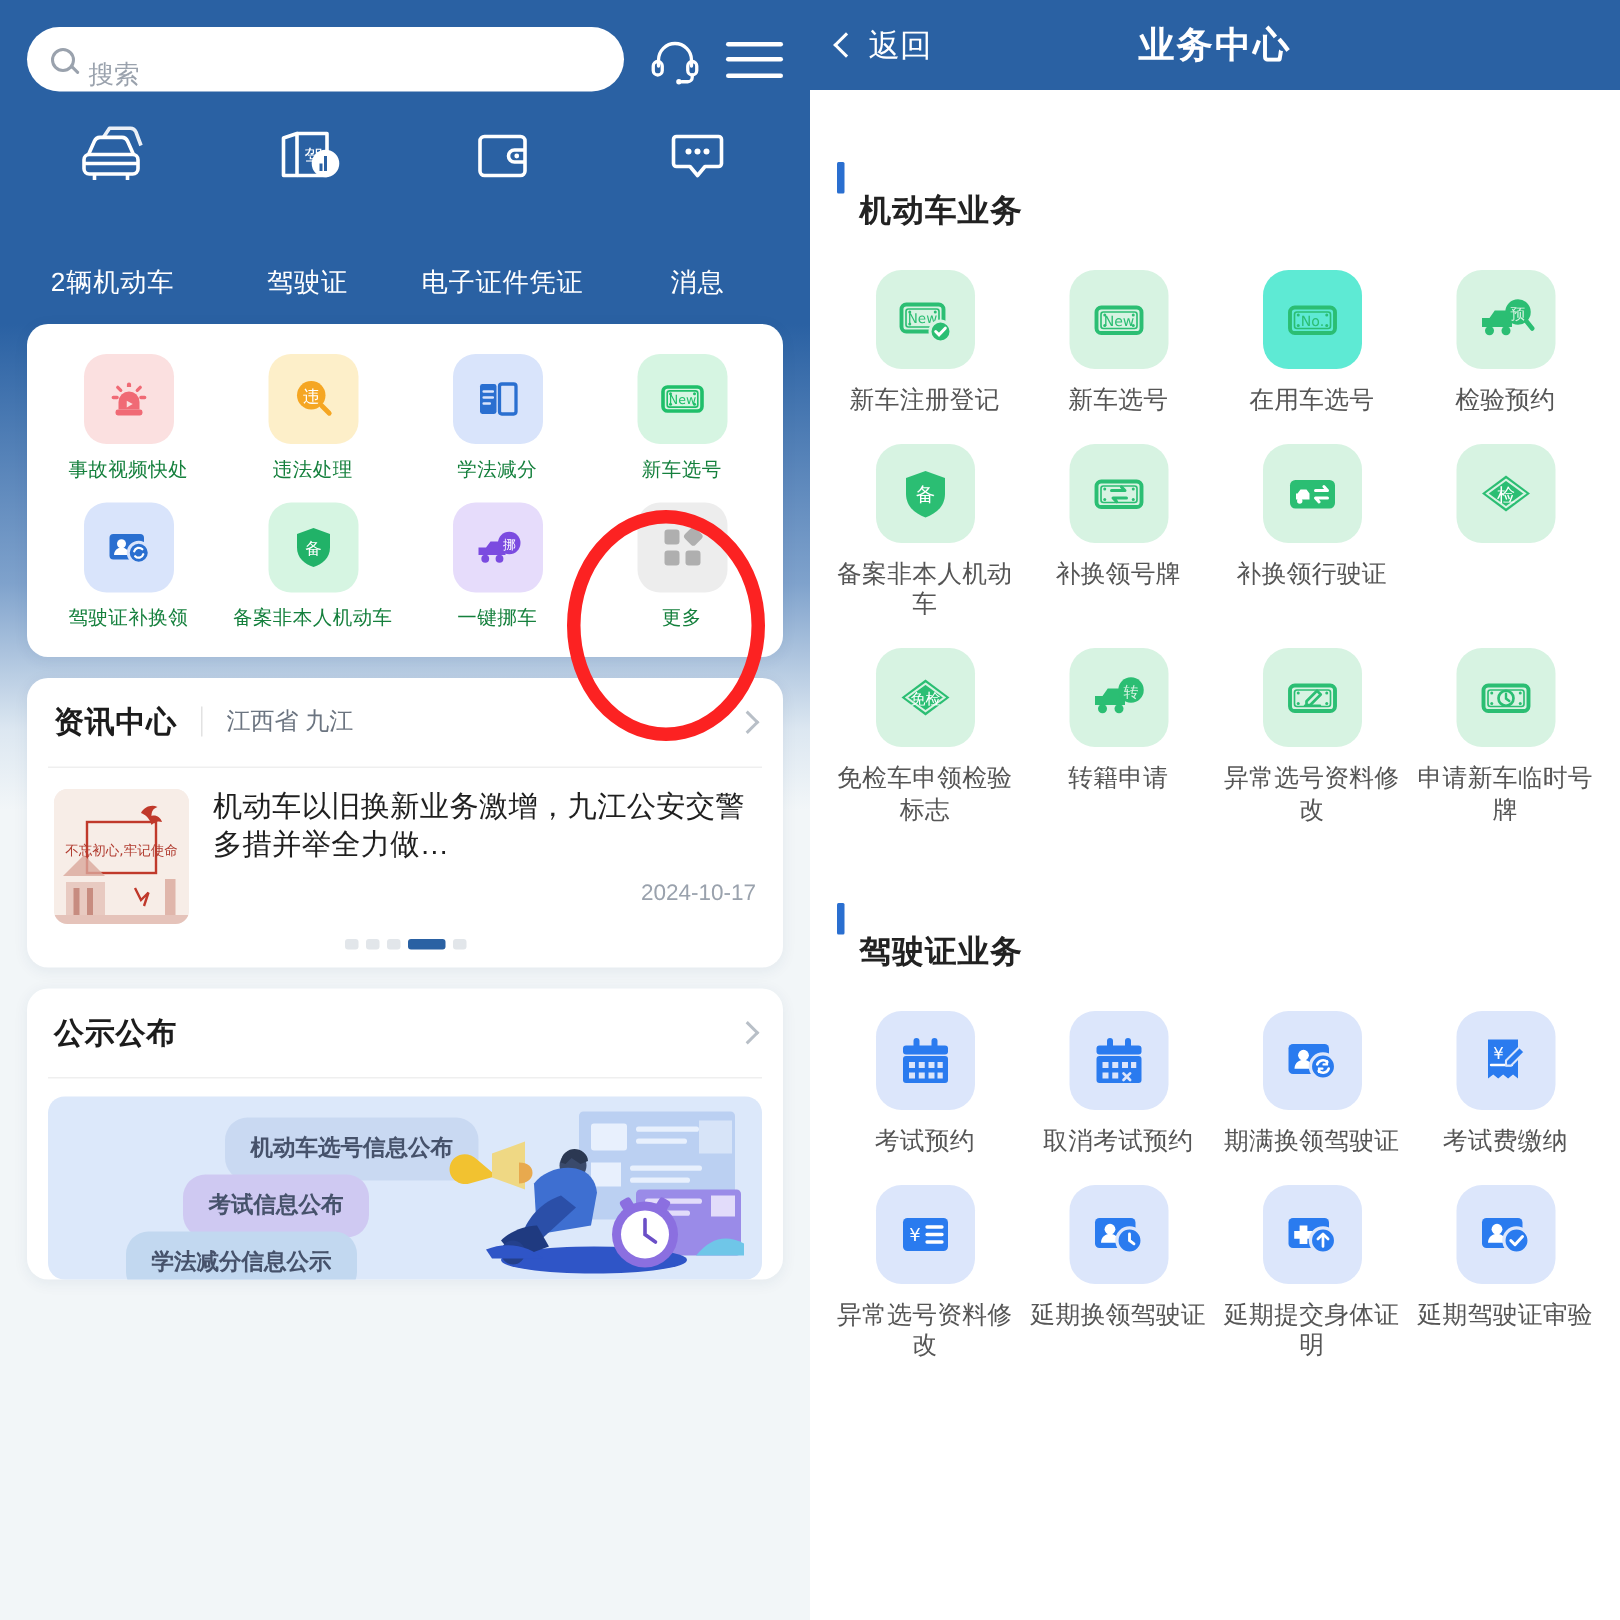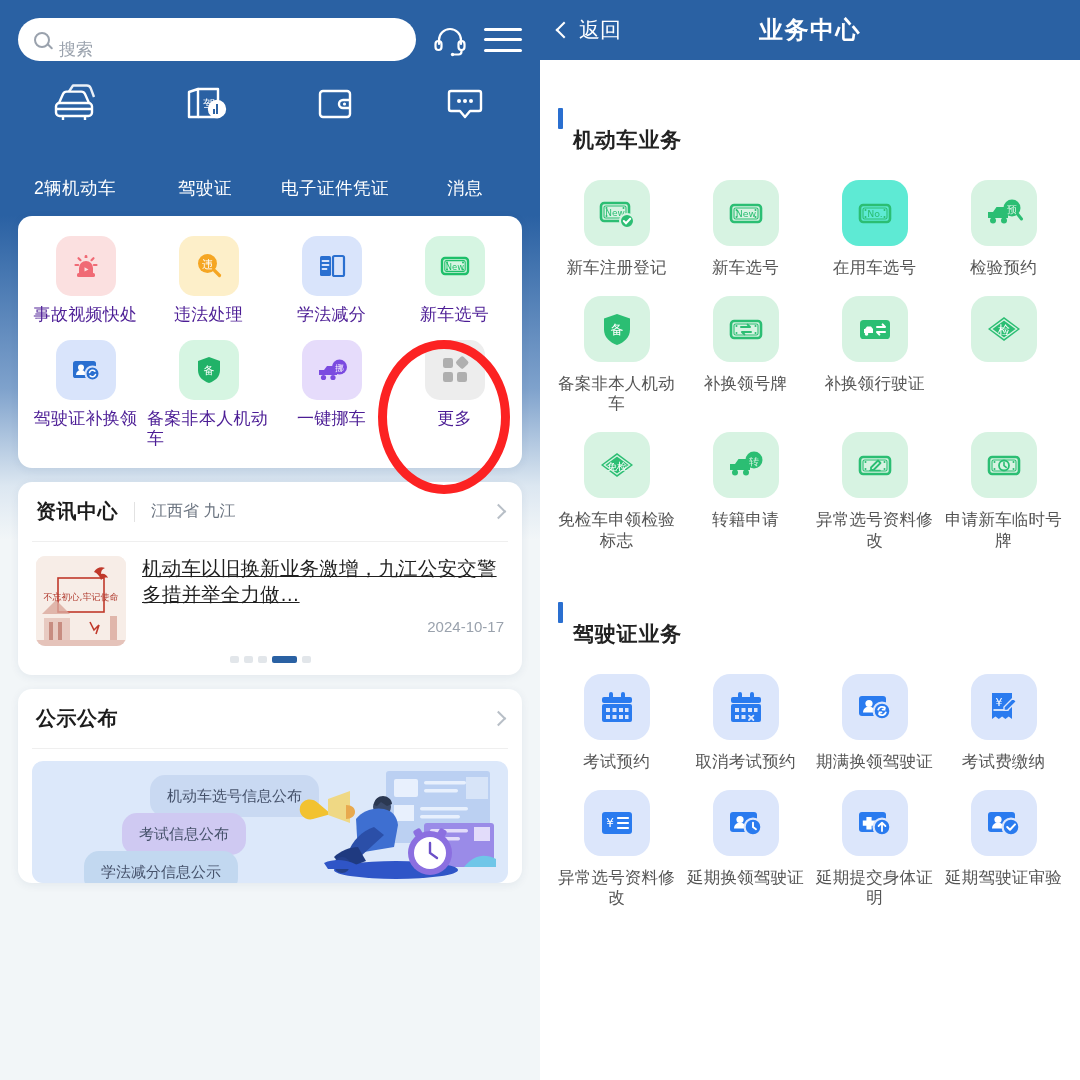--- a/index.html
+++ b/index.html
@@ -47,47 +47,47 @@
 
   
   .card {
     background:#fff; border-radius:14px; margin:0 18px 14px 18px;
     box-shadow:0 2px 10px rgba(30,60,100,.07);
   }
   .gridcard { padding:20px 6px 18px 6px; }
   .grid4 { display:grid; grid-template-columns:repeat(4,1fr); row-gap:14px; }
   .gitem { display:flex; flex-direction:column; align-items:center; gap:9px; position:relative; }
   .gicon { width:60px; height:60px; border-radius:15px; display:flex; align-items:center; justify-content:center; }
-  .glabel { font-size:17px; color:#4c1d95; text-align:left; line-height:1.22; letter-spacing:.3px; }
+  .glabel { font-size:13px; color:#15803d; text-align:left; line-height:1.22; letter-spacing:.3px; }
 
   
   .cardhead { display:flex; align-items:center; padding:16px 18px; gap:16px; }
   .cardtitle { font-size:20px; font-weight:bold; color:#1c1c1c; letter-spacing:.5px; }
   .vdiv { width:1px; height:20px; background:#e2e2e2; }
   .cardsub { font-size:16px; color:#6b7480; flex:1; }
   .chev { width:11px; height:11px; border-right:2.5px solid #b8bfc7; border-top:2.5px solid #b8bfc7; transform:rotate(45deg); }
   .hr { height:1px; background:#efefef; margin:0 14px; }
   .newsbody { display:flex; padding:14px 18px 6px 18px; gap:16px; position:relative; }
   .thumb { width:90px; height:90px; border-radius:9px; flex:none; overflow:hidden; background:#f6ece7; }
   .newsright { flex:1; display:flex; flex-direction:column; min-width:0; }
-  .newstitle { font-size:19.5px; color:#1f1f1f; line-height:1.32; letter-spacing:.2px;text-decoration:underline; }
+  .newstitle { font-size:19.5px; color:#1f1f1f; line-height:1.32; letter-spacing:.2px; }
   .newsdate { font-size:15px; color:#9aa2ad; text-align:right; margin-top:10px; }
   .dots { display:flex; justify-content:center; gap:5px; padding:4px 0 12px 0; }
   .dot { width:9px; height:7px; border-radius:2px; background:#e2e6ea; }
   .dot.on { width:25px; background:#2A61A3; }
 
   
   .noticebox {
     margin:12px 14px 16px 14px; background:#DCE8FA; border-radius:11px;
     height:122px; position:relative; overflow:hidden;
   }
   .pill {
     position:absolute; height:42px; border-radius:15px; display:flex;
     align-items:center; justify-content:center; font-size:15px; color:#46526b;
-    padding:0 17px; white-space:nowrap;
+    padding:0 17px; white-space:nowrap;font-weight:bold;
   }
   .pill.p1 { background:#C9D9F2; left:118px; top:14px; }
   .pill.p2 { background:#CFC9F2; left:90px; top:52px; }
   .pill.p3 { background:#C2D8F0; left:52px; top:90px; }
 
   
   .right { position:relative; width:540px; height:1080px; background:#fff; overflow:hidden; }
   .navbar {
     height:60px; background:#2A61A3; display:flex; align-items:center;
     padding:0 18px; position:relative;

